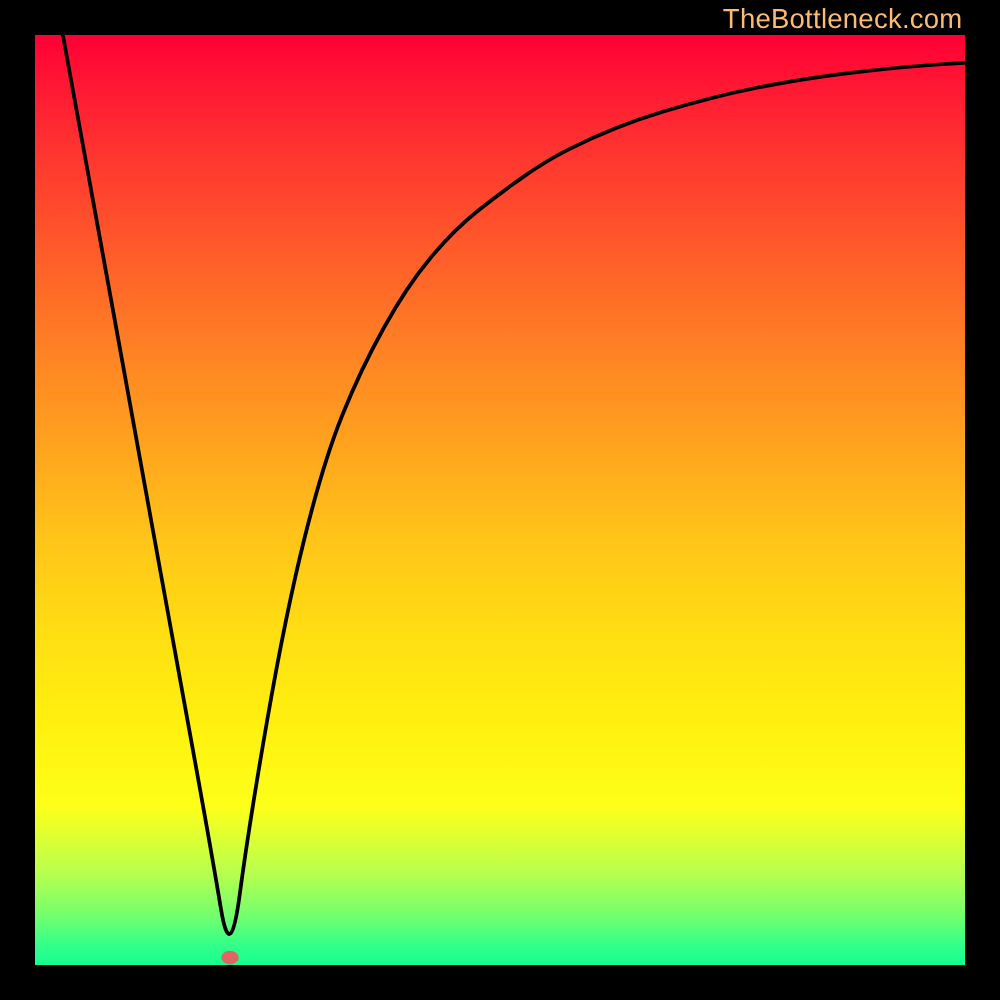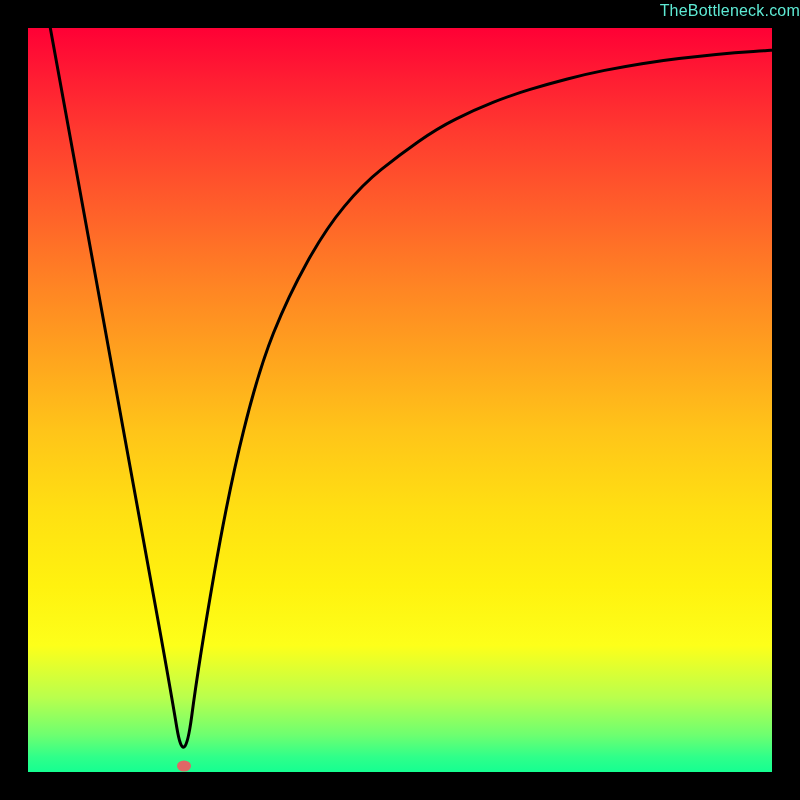--- a/index.html
+++ b/index.html
@@ -52,23 +52,23 @@
   .marker {
     position: absolute;
     width: 14px;
     height: 11px;
     border-radius: 50%;
     transform: translate(-50%, -50%);
   }
   .watermark {
     position: absolute;
     top: 2px;
-    right: 0;
-    color: #5eead4;
-    font-size: 16px;
+    right: 30px;
+    color: #fdba74;
+    font-size: 22px;
     letter-spacing: 0.2px;
     user-select: none;
   }
 </style>
 </head>
 <body>
 
 <div class="frame">
 
   <div class="watermark">TheBottleneck.com</div>

